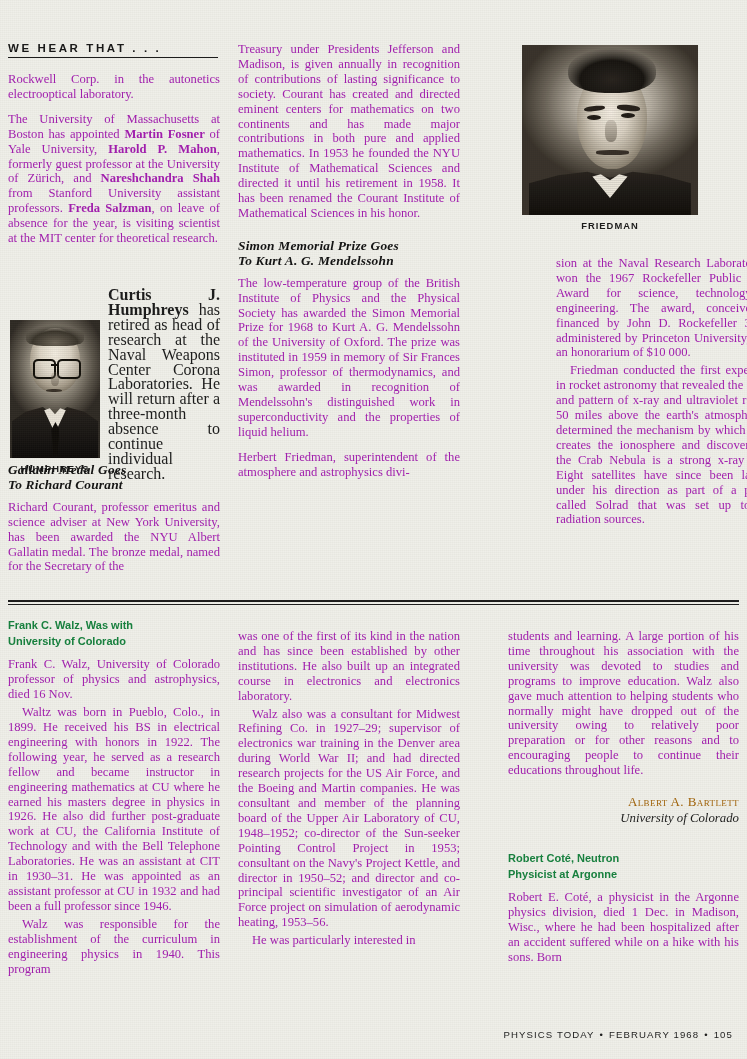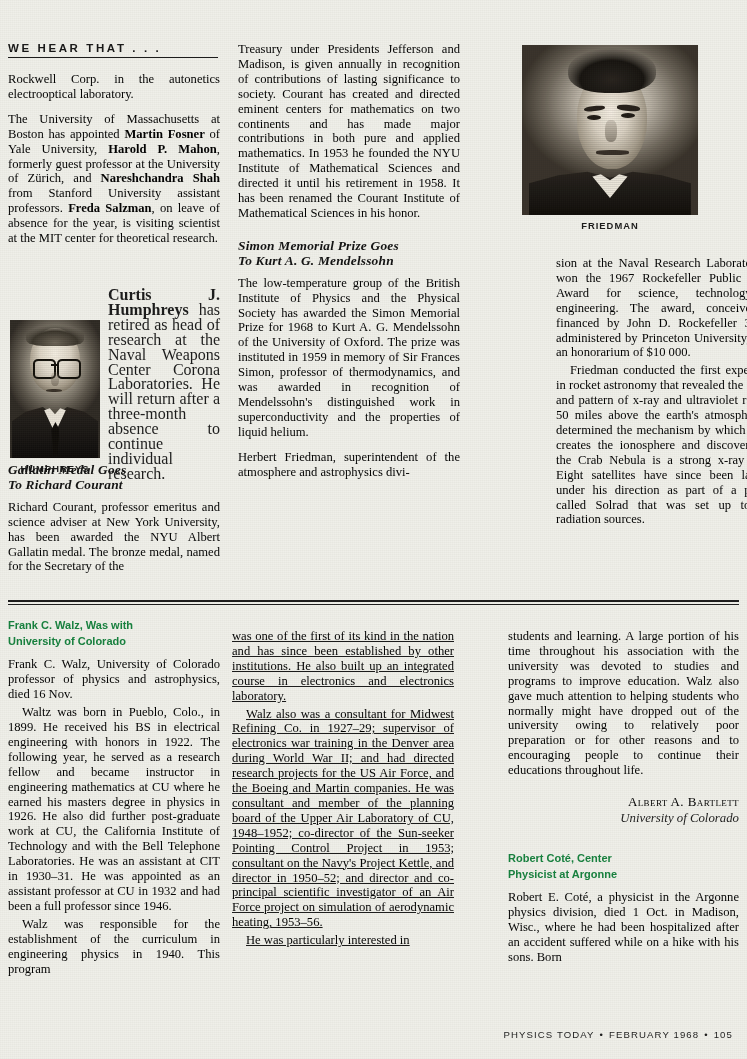--- a/index.html
+++ b/index.html
@@ -47,21 +47,21 @@
     width:210px;
   }
 
   p.body{
     margin:0 0 10px 0;
     font-size:12.6px;
     line-height:14.9px;
     text-align:justify;
     text-justify:inter-word;
     hyphens:none;
-    color:#000000;
+    color:#a21caf;
   }
   p.body.ind{text-indent:14px;}
   p.body b{font-weight:bold;}
 
   h2.hd-italic{
     margin:0 0 7px 0;
     font-family:"Liberation Serif",serif;
     font-style:italic;
     font-weight:bold;
     font-size:13.4px;
@@ -161,32 +161,32 @@
   
   #divider{
     position:absolute;left:8px;top:600px;width:731px;
   }
   #divider .r1{border-bottom:2.4px solid #1b1b1b;}
   #divider .r2{margin-top:2px;border-bottom:1.1px solid #1b1b1b;}
 
   
   .sec-bot{position:absolute;left:0;top:617px;width:747px;}
   .b1{position:absolute;left:8px;top:0;width:212px;}
-  .b2{position:absolute;left:232px;top:12px;width:222px;text-decoration:underline;}
+  .b2{position:absolute;left:238px;top:12px;width:222px;}
   .b3{position:absolute;left:508px;top:12px;width:231px;}
 
   .signoff{
     margin:16px 0 0 0;
     text-align:right;
   }
   .signoff .nm{
     font-variant:small-caps;
     font-size:13px;
     letter-spacing:.4px;
-    color:#000000;
+    color:#a16207;
     display:block;
   }
   .signoff .aff{
     font-style:italic;
     font-size:12.8px;
     display:block;
     margin-top:1px;
   }
 
   #footer{
@@ -303,24 +303,24 @@
       <p class="body ind" style="margin-top:-7px;">He was particularly interested in</p>
     </div>
 
     <div class="b3">
       <p class="body">students and learning. A large portion of his time throughout his association with the university was devoted to studies and programs to improve education. Walz also gave much attention to helping students who normally might have dropped out of the university owing to relatively poor preparation or for other reasons and to encouraging people to continue their educations throughout life.</p>
       <div class="signoff">
         <span class="nm">Albert A. Bartlett</span>
         <span class="aff">University of Colorado</span>
       </div>
       <h2 class="hd-sans" style="margin-top:24px;">
-        <span>Robert Coté, Center</span><br>
+        <span>Robert Coté, Neutron</span><br>
         <span>Physicist at Argonne</span>
       </h2>
-      <p class="body">Robert E. Coté, a physicist in the Argonne physics division, died 1 Oct. in Madison, Wisc., where he had been hospitalized after an accident suffered while on a hike with his sons. Born</p>
+      <p class="body">Robert E. Coté, a physicist in the Argonne physics division, died 1 Dec. in Madison, Wisc., where he had been hospitalized after an accident suffered while on a hike with his sons. Born</p>
     </div>
   </div>
 
   <div id="footer">
     <span>PHYSICS TODAY</span><span class="dot">•</span><span>FEBRUARY 1968</span><span class="dot">•</span><span>105</span>
   </div>
 
 </div>
 
 <div id="grain"></div>

